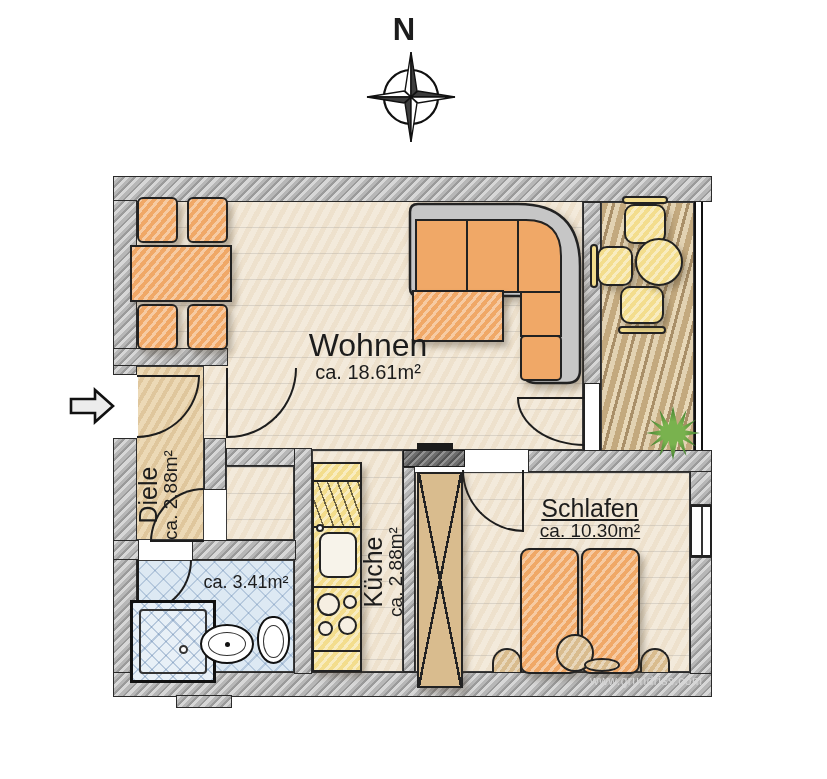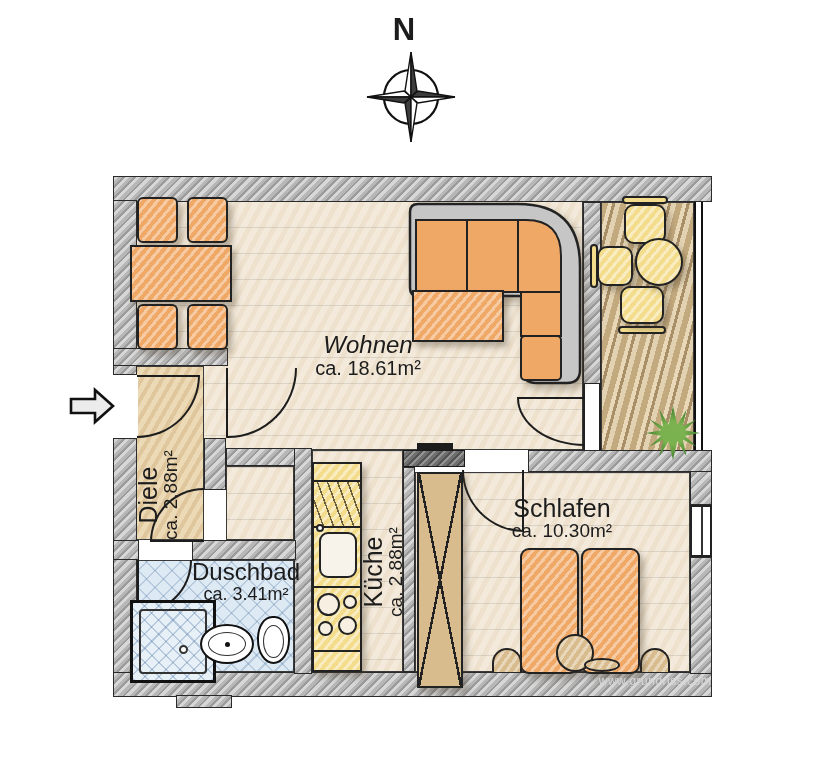--- a/index.html
+++ b/index.html
@@ -187,34 +187,33 @@
   <div class="orange shadowed" style="left:520px;top:548px;width:59px;height:126px;border-radius:9px;"></div>
   <div class="orange shadowed" style="left:581px;top:548px;width:59px;height:126px;border-radius:9px;"></div>
   <div class="tan" style="left:556px;top:634px;width:38px;height:38px;border-radius:50%;"></div>
   <div class="tan" style="left:584px;top:658px;width:36px;height:14px;border-radius:50%;"></div>
 
   <svg style="left:68px;top:386px;" width="48" height="40" viewBox="0 0 48 40">
     <polygon points="3,13 27,13 27,4 45,20 27,36 27,27 3,27" fill="#ececec" stroke="#111" stroke-width="2.6"></polygon>
   </svg>
 
   <div class="rlabel" style="left:268px;top:326px;width:200px;height:60px;">
-    <span class="nm" style="position:static;font-size:24px;font-style:italic;">Wohnen</span>
+    <span class="nm" style="position:static;font-size:32px;">Wohnen</span>
     <span class="ar" style="position:static;font-size:20px;">ca. 18.61m²</span>
   </div>
   <div class="rlabel rot" style="left:93px;top:471px;width:130px;height:48px;">
     <span class="nm" style="position:static;">Diele</span>
     <span class="ar" style="position:static;">ca. 2.88m²</span>
   </div>
   <div class="rlabel" style="left:180px;top:556px;width:132px;height:52px;">
-    <span class="nm" style="position:static;font-size:24px;">Duschbad</span>
     <span class="ar" style="position:static;font-size:18px;">ca. 3.41m²</span>
   </div>
   <div class="rlabel rot" style="left:313px;top:548px;width:140px;height:48px;">
     <span class="nm" style="position:static;">Küche</span>
     <span class="ar" style="position:static;">ca. 2.88m²</span>
   </div>
-  <div class="rlabel" style="left:467px;top:490px;width:190px;height:56px;">
+  <div class="rlabel" style="left:495px;top:490px;width:190px;height:56px;text-decoration:underline;">
     <span class="nm" style="position:static;">Schlafen</span>
     <span class="ar" style="position:static;">ca. 10.30m²</span>
   </div>
 
-  <div style="left:590px;top:674px;width:130px;height:16px;font-size:12px;color:#d6d6d6;letter-spacing:.5px;text-align:center;">www.grundriss.com</div>
+  <div style="left:590px;top:674px;width:130px;height:16px;font-size:12px;color:#d6d6d6;letter-spacing:.5px;">www.grundriss.com</div>
 </div>
 
 </body></html>

